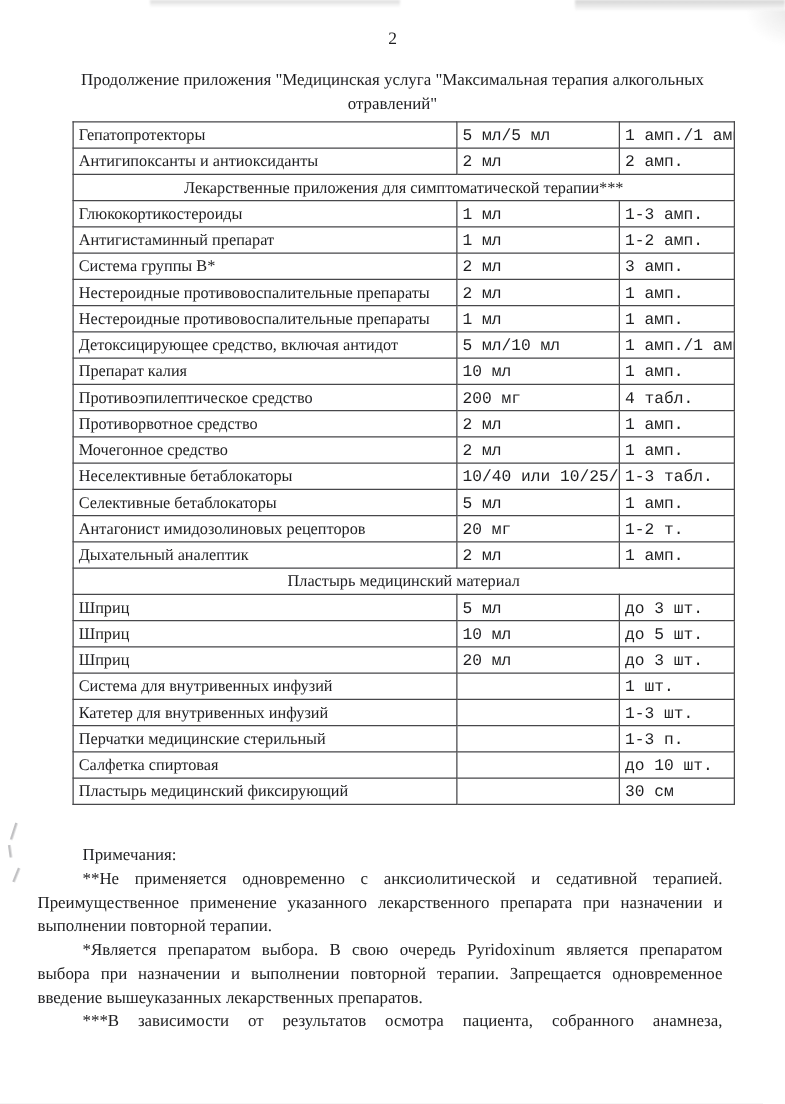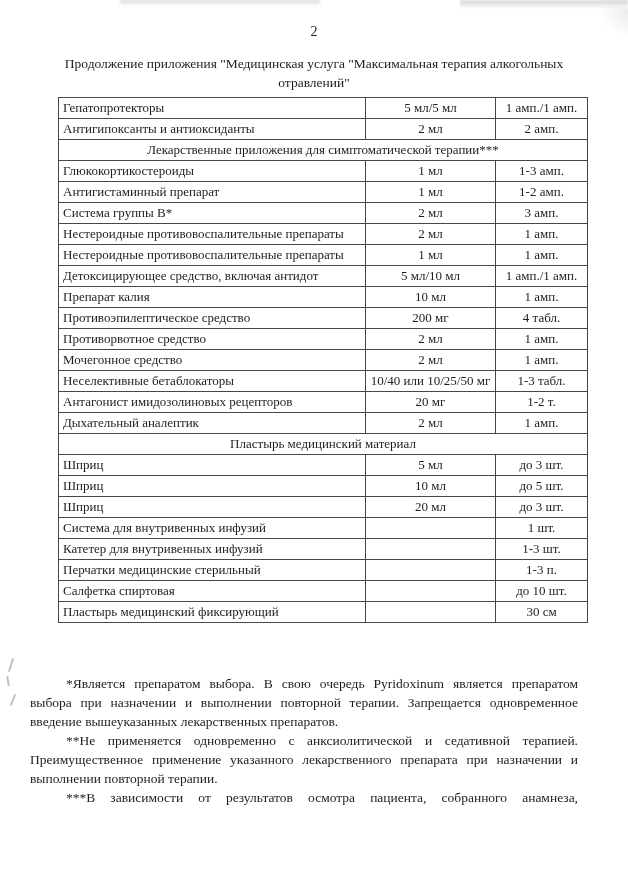--- a/index.html
+++ b/index.html
@@ -47,21 +47,21 @@
     font-size:13px;table-layout:fixed;margin-left:17px;
   }
   table.med-table td{
     border:1px solid #47474a;
     height:20px;
     padding:0 4px;
     vertical-align:middle;
     overflow:hidden;white-space:nowrap;
   }
   td.cell-name{text-align:left;padding-left:5px;}
-  td.cell-dose,td.cell-qty{text-align:center;}
+  td.cell-dose,td.cell-qty{text-align:left;font-family:Liberation Mono, monospace;}
   td.cell-section{text-align:center;}
   .notes{
     position:absolute;top:674px;left:30px;width:548px;
     font-size:13.5px;line-height:19px;
   }
   .notes p{margin:0;text-indent:36px;text-align:justify;}
   .notes p.heading{text-align:left;}
   .notes p.stretched{text-align-last:justify;}
 </style>
 </head>
@@ -149,20 +149,25 @@
           <td class="cell-name">Мочегонное средство</td>
           <td class="cell-dose">2 мл</td>
           <td class="cell-qty">1 амп.</td>
         </tr>
         <tr>
           <td class="cell-name">Неселективные бетаблокаторы</td>
           <td class="cell-dose">10/40 или 10/25/50 мг</td>
           <td class="cell-qty">1-3 табл.</td>
         </tr>
         <tr>
+          <td class="cell-name">Селективные бетаблокаторы</td>
+          <td class="cell-dose">5 мл</td>
+          <td class="cell-qty">1 амп.</td>
+        </tr>
+        <tr>
           <td class="cell-name">Антагонист имидозолиновых рецепторов</td>
           <td class="cell-dose">20 мг</td>
           <td class="cell-qty">1-2 т.</td>
         </tr>
         <tr>
           <td class="cell-name">Дыхательный аналептик</td>
           <td class="cell-dose">2 мл</td>
           <td class="cell-qty">1 амп.</td>
         </tr>
         <tr>
@@ -205,18 +210,19 @@
         </tr>
         <tr>
           <td class="cell-name">Пластырь медицинский фиксирующий</td>
           <td class="cell-dose"></td>
           <td class="cell-qty">30 см</td>
         </tr>
       </tbody>
   </table>
 
   <div class="notes">
+    <p class="heading">Примечания:</p>
+    <p>**Не применяется одновременно с анксиолитической и седативной терапией. Преимущественное применение указанного лекарственного препарата при назначении и выполнении повторной терапии.</p>
     <p>*Является препаратом выбора. В свою очередь Pyridoxinum является препаратом выбора при назначении и выполнении повторной терапии. Запрещается одновременное введение вышеуказанных лекарственных препаратов.</p>
-    <p>**Не применяется одновременно с анксиолитической и седативной терапией. Преимущественное применение указанного лекарственного препарата при назначении и выполнении повторной терапии.</p>
     <p class="stretched">***В зависимости от результатов осмотра пациента, собранного анамнеза,</p>
   </div>
 
 </div>
 
 </body></html>

